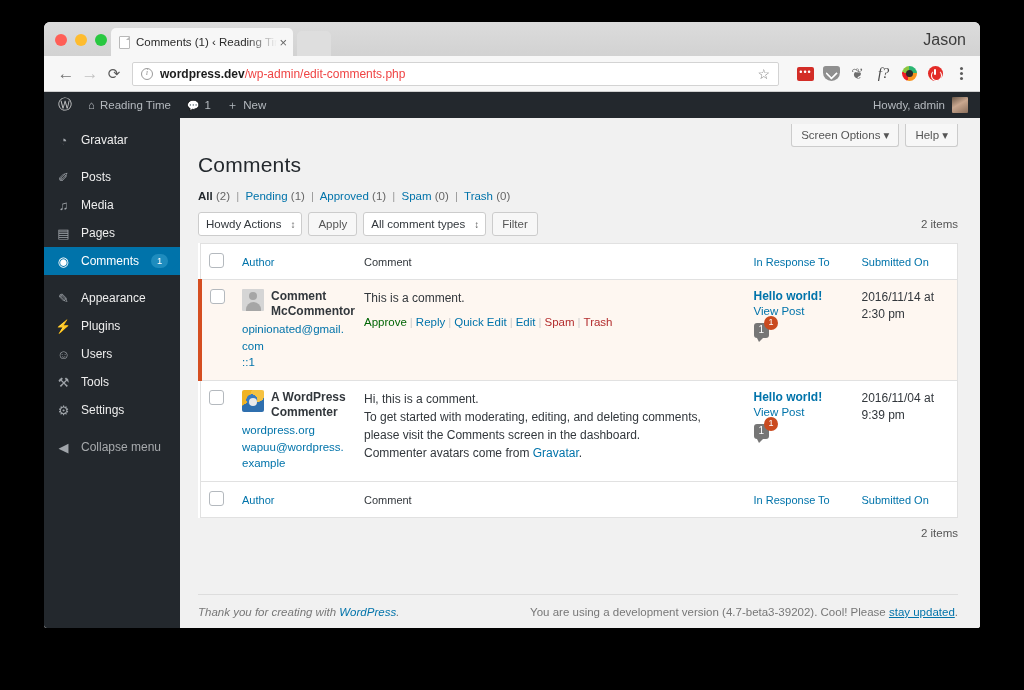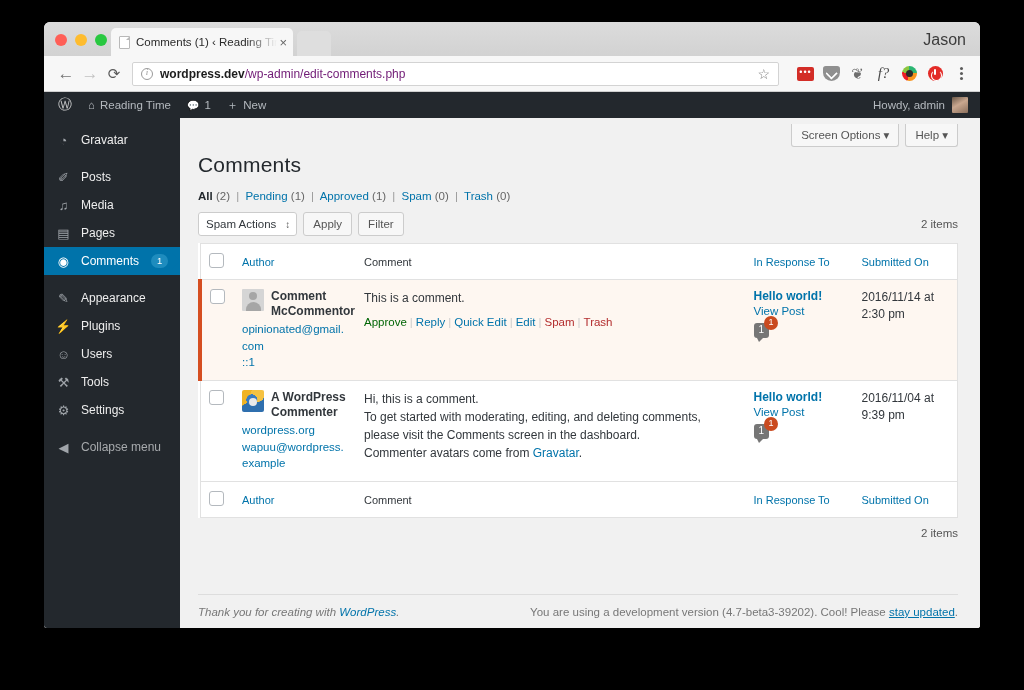--- a/index.html
+++ b/index.html
@@ -90,21 +90,21 @@
     width: 12px; height: 12px; border: 1.4px solid #9a9a9a;
     border-radius: 50%; margin-right: 7px; flex: none;
     position: relative;
   }
   .info-circle:after {
     content: "i"; position: absolute; left: 0; right: 0; top: -2px;
     text-align: center; font-size: 9px; font-style: italic;
     color: #9a9a9a; font-family: "Liberation Serif", serif;
   }
   .url-host { color: #1d1d1d; font-weight: bold; }
-  .url-path { color: #701a75; }
+  .url-path { color: #ef4444; }
   .star { font-size: 14px; color: #7a7a7a; margin-left: auto; }
 
   .ext-icons { display: flex; align-items: center; gap: 9px; margin-left: 10px; }
   .ext { width: 17px; height: 17px; display: flex; align-items: center;
          justify-content: center; cursor: pointer; flex: none; }
   .ext-lastpass { width: 19px; height: 14px; background: #d32d27; border-radius: 2px;
     color: #fff; font-size: 9px; letter-spacing: 1px; line-height: 11px; text-align: center; }
   .ext-pocket { width: 17px; height: 15px; background: #8f8f8f;
     border-radius: 3px 3px 9px 9px; position: relative; }
   .ext-pocket:after { content:""; position:absolute; left:4px; top:4px;
@@ -449,22 +449,23 @@
             <span class="sep">|</span>
             <a><span>Spam</span></a>
             <span class="cnt">(0)</span>
             <span class="sep">|</span>
             <a><span>Trash</span></a>
             <span class="cnt">(0)</span>
           </div>
         </div>
 
         <div class="tablenav">
-          <div class="select">Spam Actions</div>
+          <div class="select">Howdy Actions</div>
           <button class="btn">Apply</button>
+          <div class="select">All comment types</div>
           <button class="btn">Filter</button>
           <div class="items-count">2 items</div>
         </div>
 
         <table class="wp-list">
           <thead>
             <tr>
               <th class="col-cb">
                 <span class="cbx"></span>
               </th>

